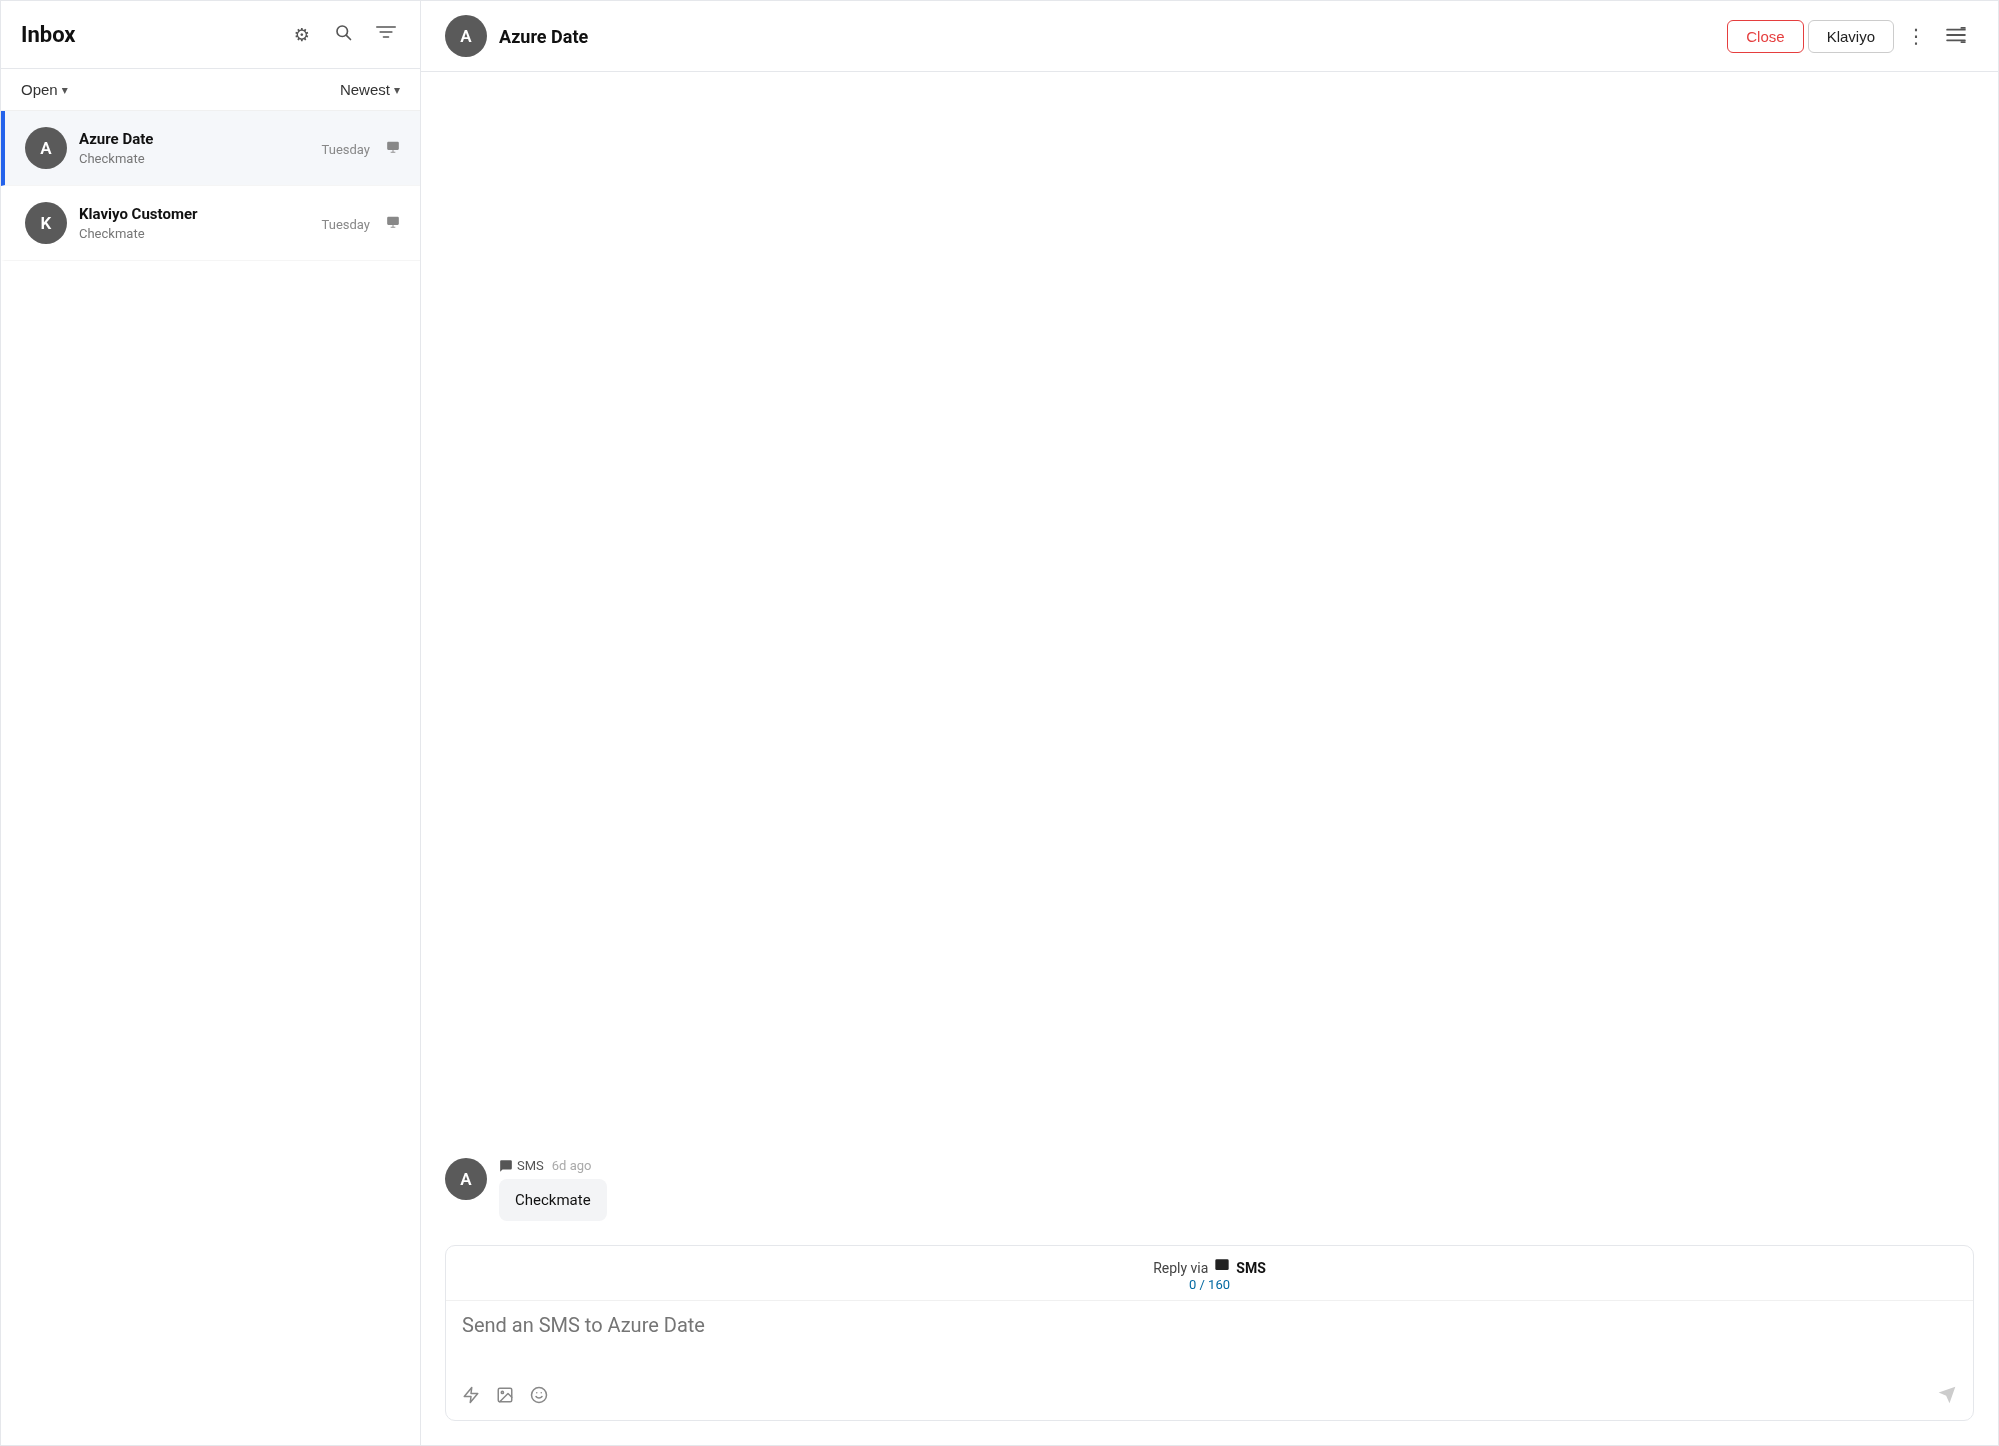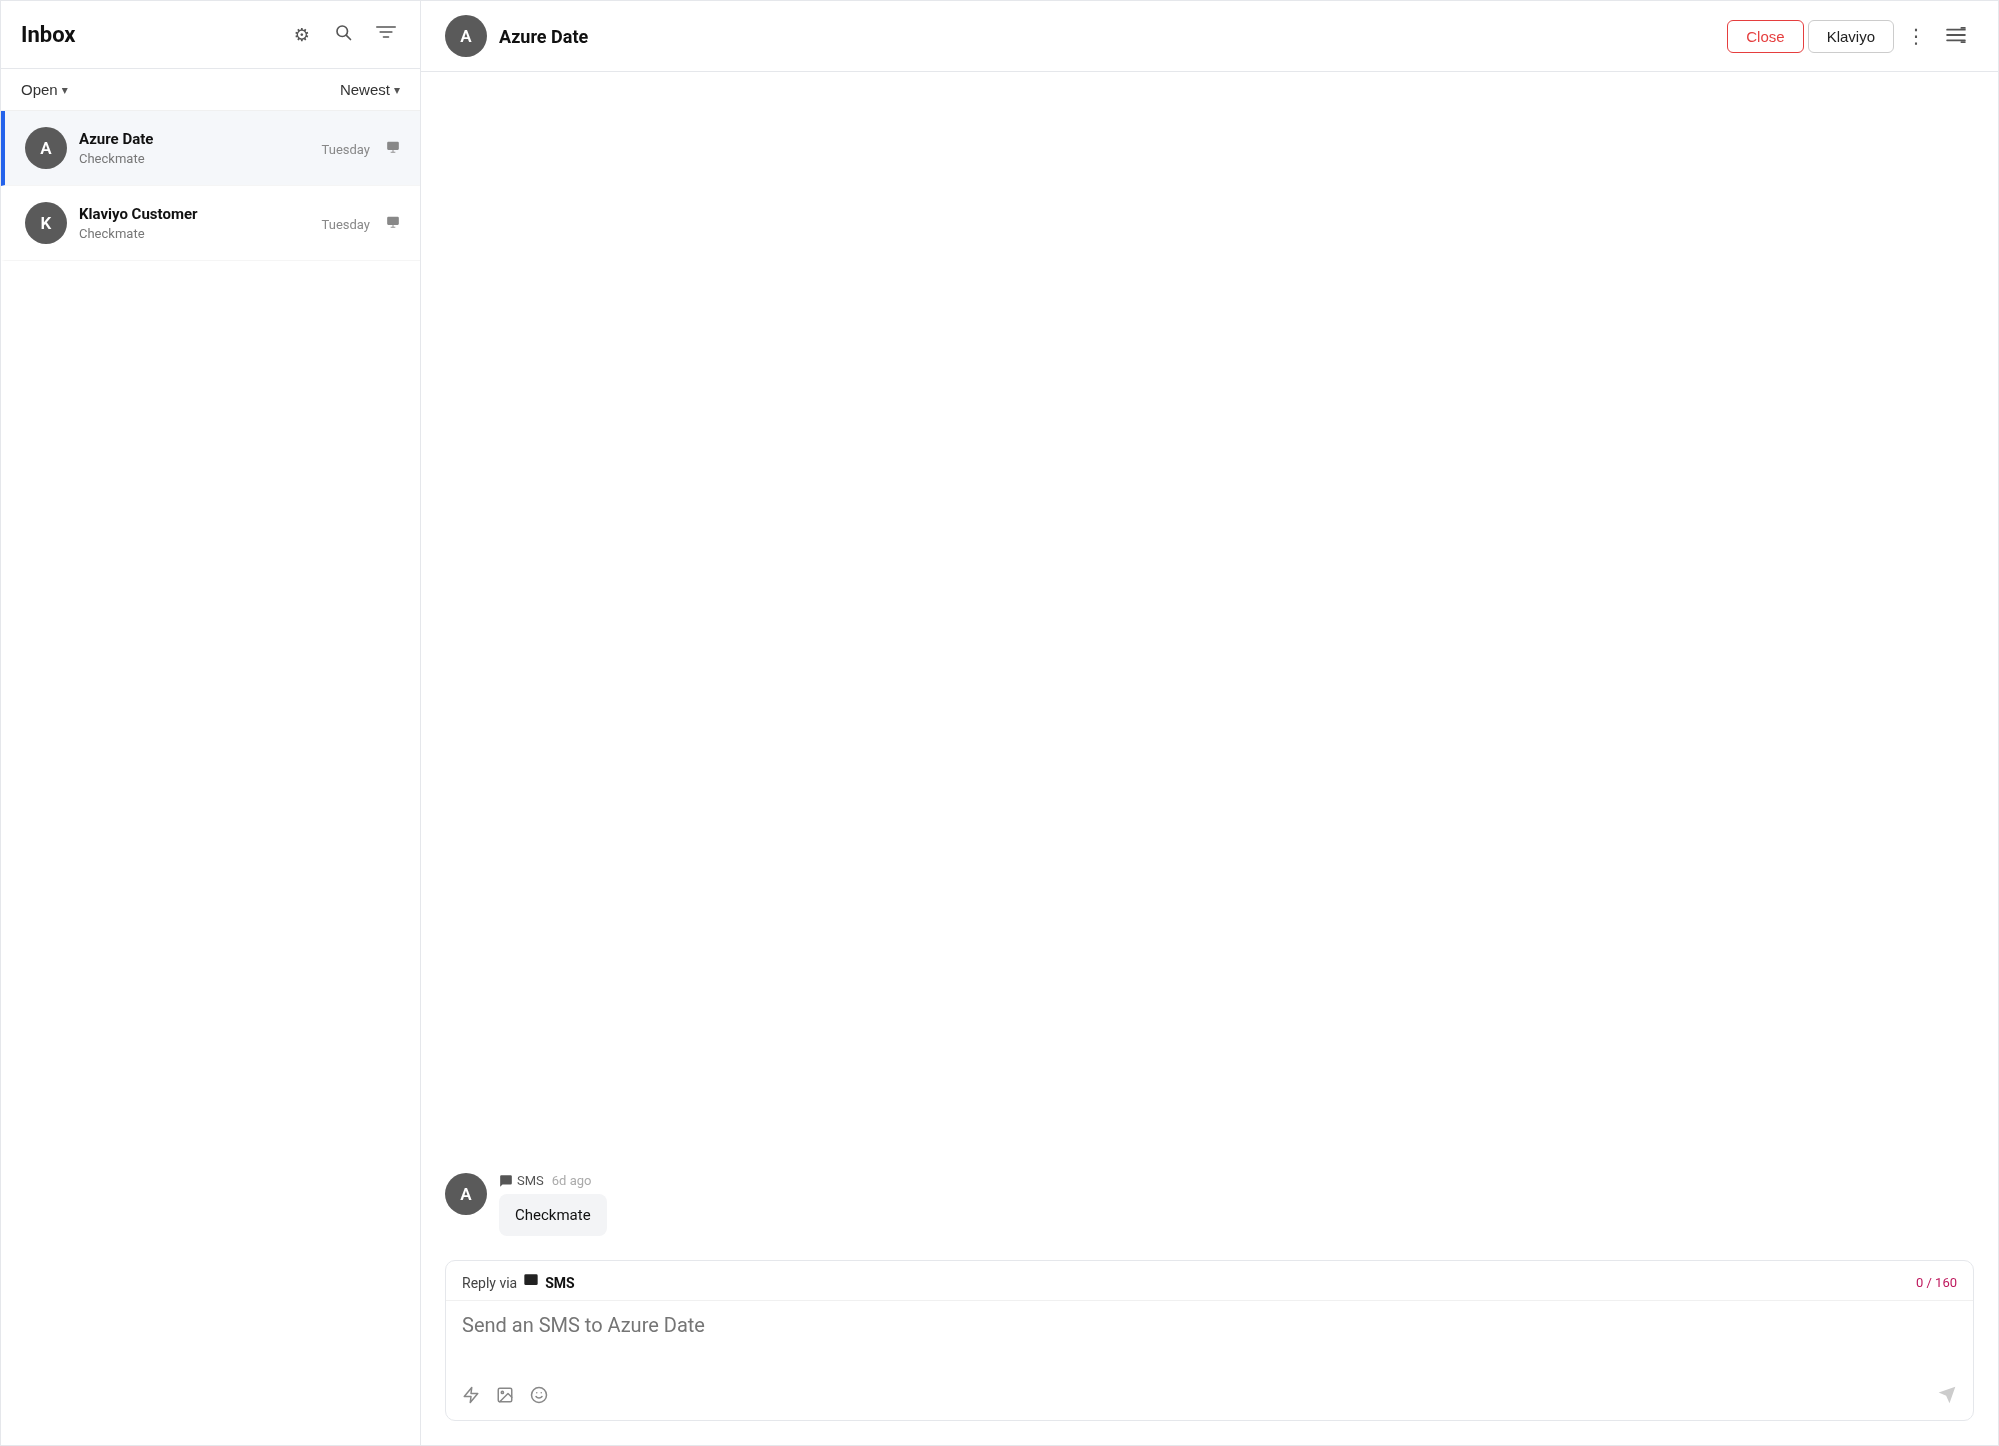--- a/index.html
+++ b/index.html
@@ -247,31 +247,32 @@
       border-radius: 10px;
       margin: 0 24px 24px 24px;
       background: #fff;
     }
     .reply-header {
       display: flex;
       align-items: center;
       justify-content: space-between;
       padding: 12px 16px 8px 16px;
       border-bottom: 1px solid #f0f0f0;
+      flex-direction: column;
     }
     .reply-via {
       font-size: 14px;
       color: #444;
       display: flex;
       align-items: center;
       gap: 6px;
     }
     .reply-count {
       font-size: 13px;
-      color: #be185d;
+      color: #0369a1;
     }
     .reply-textarea {
       width: 100%;
       border: none;
       outline: none;
       resize: none;
       font-size: 20px;
       color: #aaa;
       padding: 12px 16px;
       min-height: 60px;

